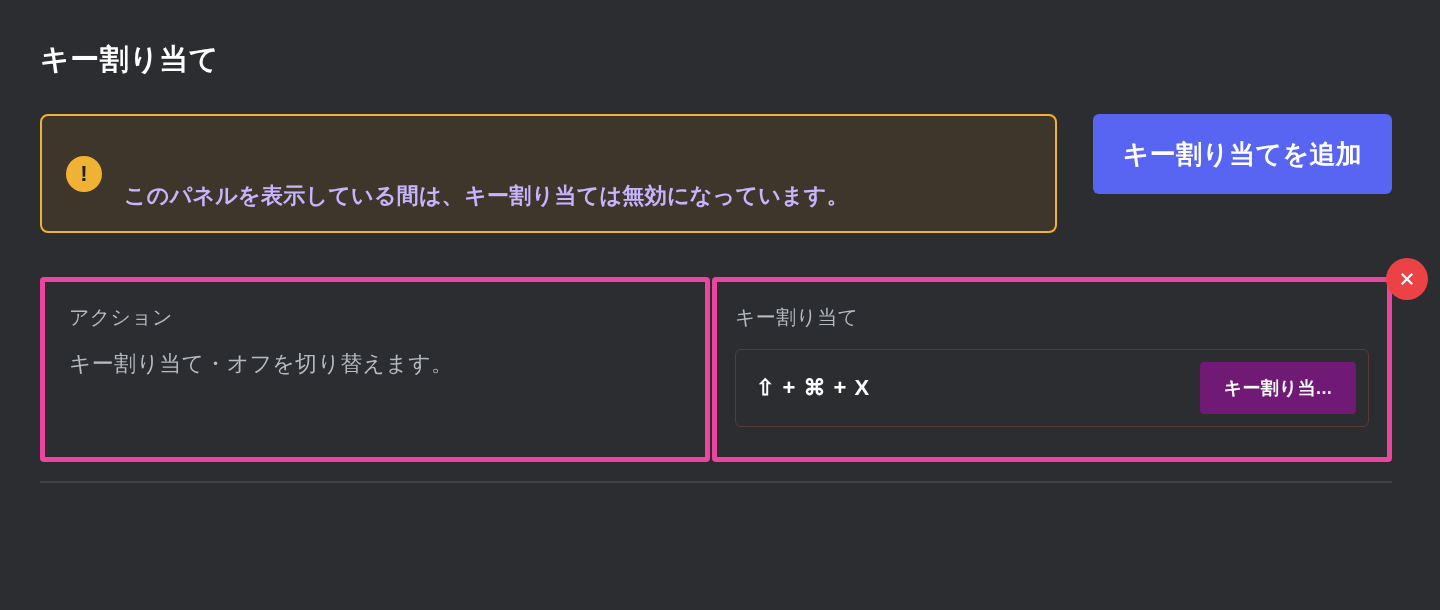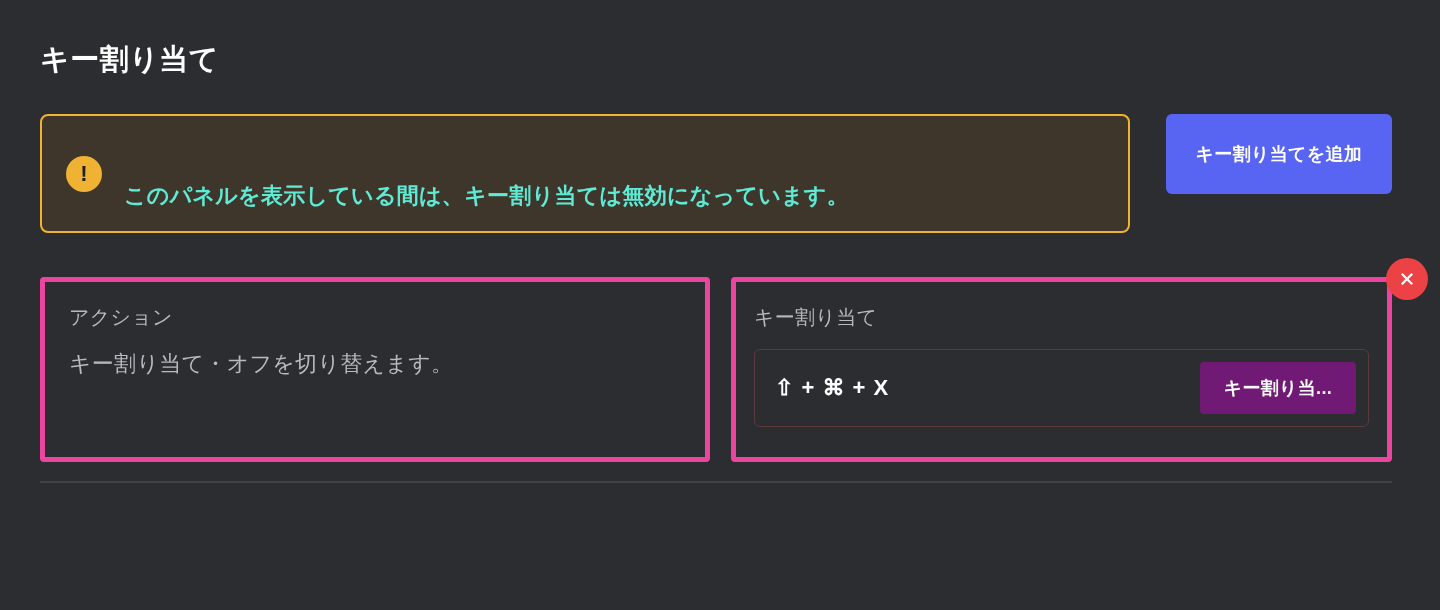--- a/index.html
+++ b/index.html
@@ -30,48 +30,48 @@
       border-radius: 8px;
       padding: 18px 24px;
     }
     .warning-icon {
       width: 36px; height: 36px; flex-shrink: 0;
       border-radius: 50%;
       background: #f0b232;
       display: flex; align-items: center; justify-content: center;
       color: #1e1f22; font-weight: 900; font-size: 22px;
     }
-    .warning-text { color: #5eead4; font-size: 22px; font-weight: 700; line-height: 1.6; letter-spacing: .3px; margin-top: 44px; }
+    .warning-text { color: #c4b5fd; font-size: 22px; font-weight: 700; line-height: 1.6; letter-spacing: .3px; margin-top: 44px; }
     .add-button {
       background: #5865f2;
       color: #ffffff;
       border: none;
       border-radius: 6px;
       padding: 0 30px;
-      font-size: 18px;
+      font-size: 26px;
       font-weight: 700;
       cursor: pointer;
       height: 80px;
       align-self: flex-start;
       letter-spacing: .3px;
     }
     .close-button {
       position: absolute;
       right: 12px;
       top: 258px;
       width: 42px; height: 42px;
       border-radius: 50%;
       background: #ed4245;
       border: none;
       display: flex; align-items: center; justify-content: center;
       cursor: pointer;
       z-index: 10;
     }
     .close-button svg { width: 18px; height: 18px; stroke: #ffffff; stroke-width: 3; }
-    .panels-row { display: flex; gap: 21px; margin-bottom: 19px; }
+    .panels-row { display: flex; gap: 2px; margin-bottom: 19px; }
     .panel {
       border: 5px solid #eb459f;
       border-radius: 4px;
       padding: 22px 18px 30px 18px;
       position: relative;
     }
     .panel-action { flex: 0 0 670px; }
     .panel-key { flex: 1; }
     .panel-label { color: #b5bac1; font-size: 20px; font-weight: 500; margin-bottom: 18px; letter-spacing: .3px; }
     .panel-action .panel-label { padding-left: 6px; }

